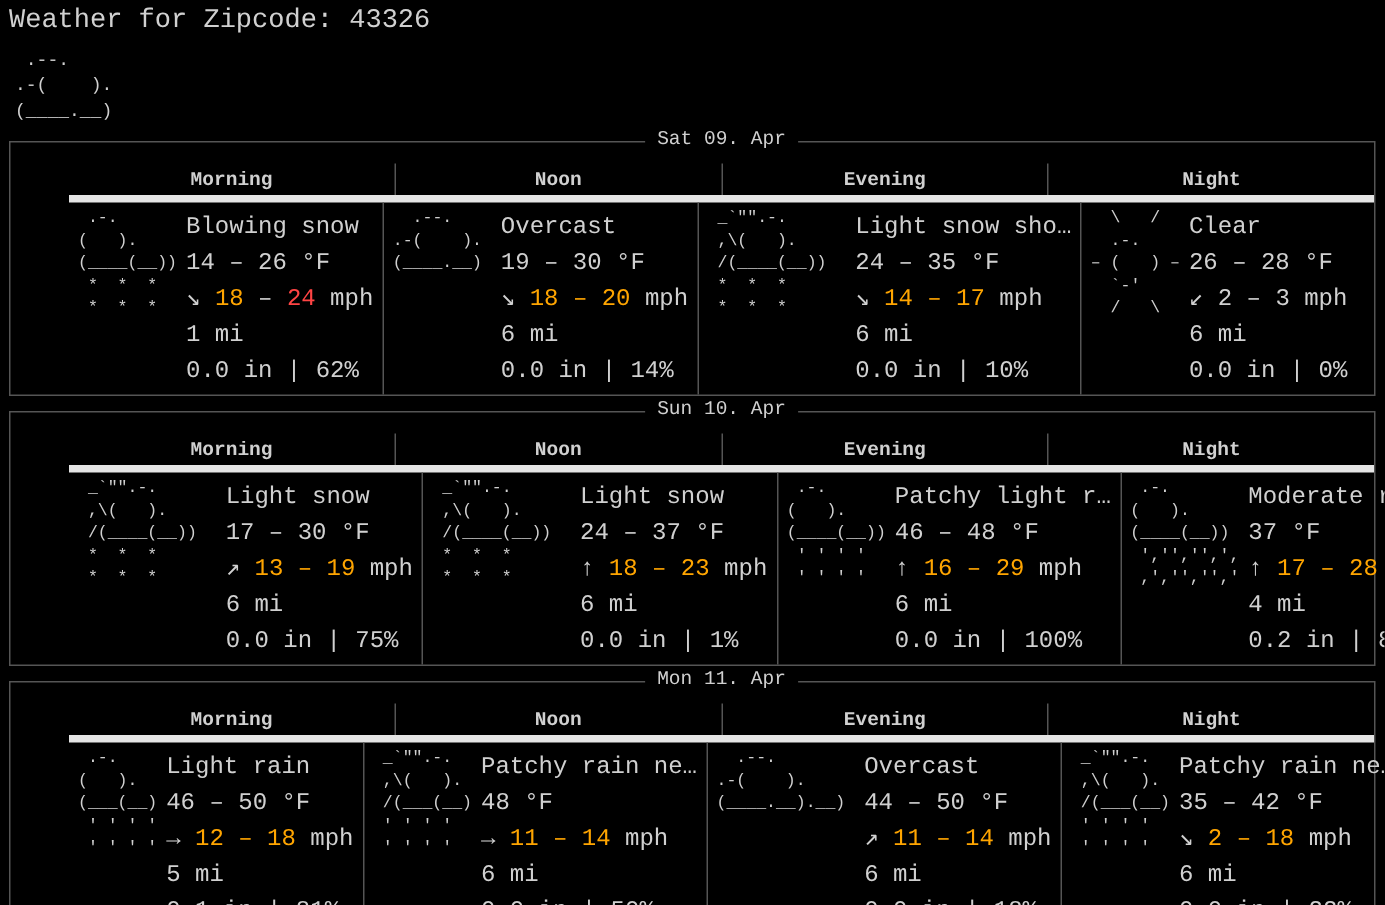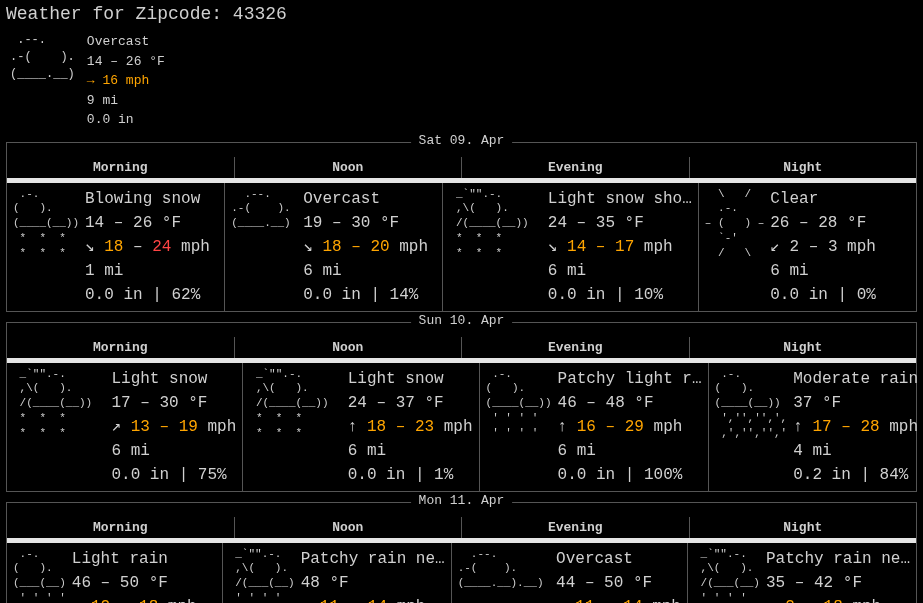--- a/index.html
+++ b/index.html
@@ -36,20 +36,21 @@
     .current-info {
       color: #d0d0d0;
       line-height: 1.5;
       white-space: pre;
     }
     
     .day-section {
       border: 1px solid #555;
       margin-bottom: 10px;
       position: relative;
+      padding-left: 39px;
     }
     .day-header {
       text-align: center;
       position: absolute;
       top: -10px;
       left: 50%;
       transform: translateX(-50%);
       background: #000;
       padding: 0 8px;
       color: #d0d0d0;
@@ -111,25 +112,20 @@
 </head>
 <body>
 
 <div class="page">
   <div class="page-title">Weather for Zipcode: 43326</div>
 
   <div class="current-weather">
     <div class="current-icon"> .--.
 .-(<span style="color:#d0d0d0">    </span>).
 (____.__)</div>
-    <div class="current-info"><span>Overcast</span>
-<span>14 – 26 °F</span>
-<span class="wind-orange">→ 16 mph</span>
-<span>9 mi</span>
-<span>0.0 in</span></div>
   </div>
 
   <div id="days-container">
       <div class="day-section">
         <div class="day-header-wrapper">
           <div class="day-header">Sat 09. Apr</div>
         </div>
         <div class="period-header-row">
           <div class="period-header">Morning</div>
           <div class="period-header">Noon</div>

